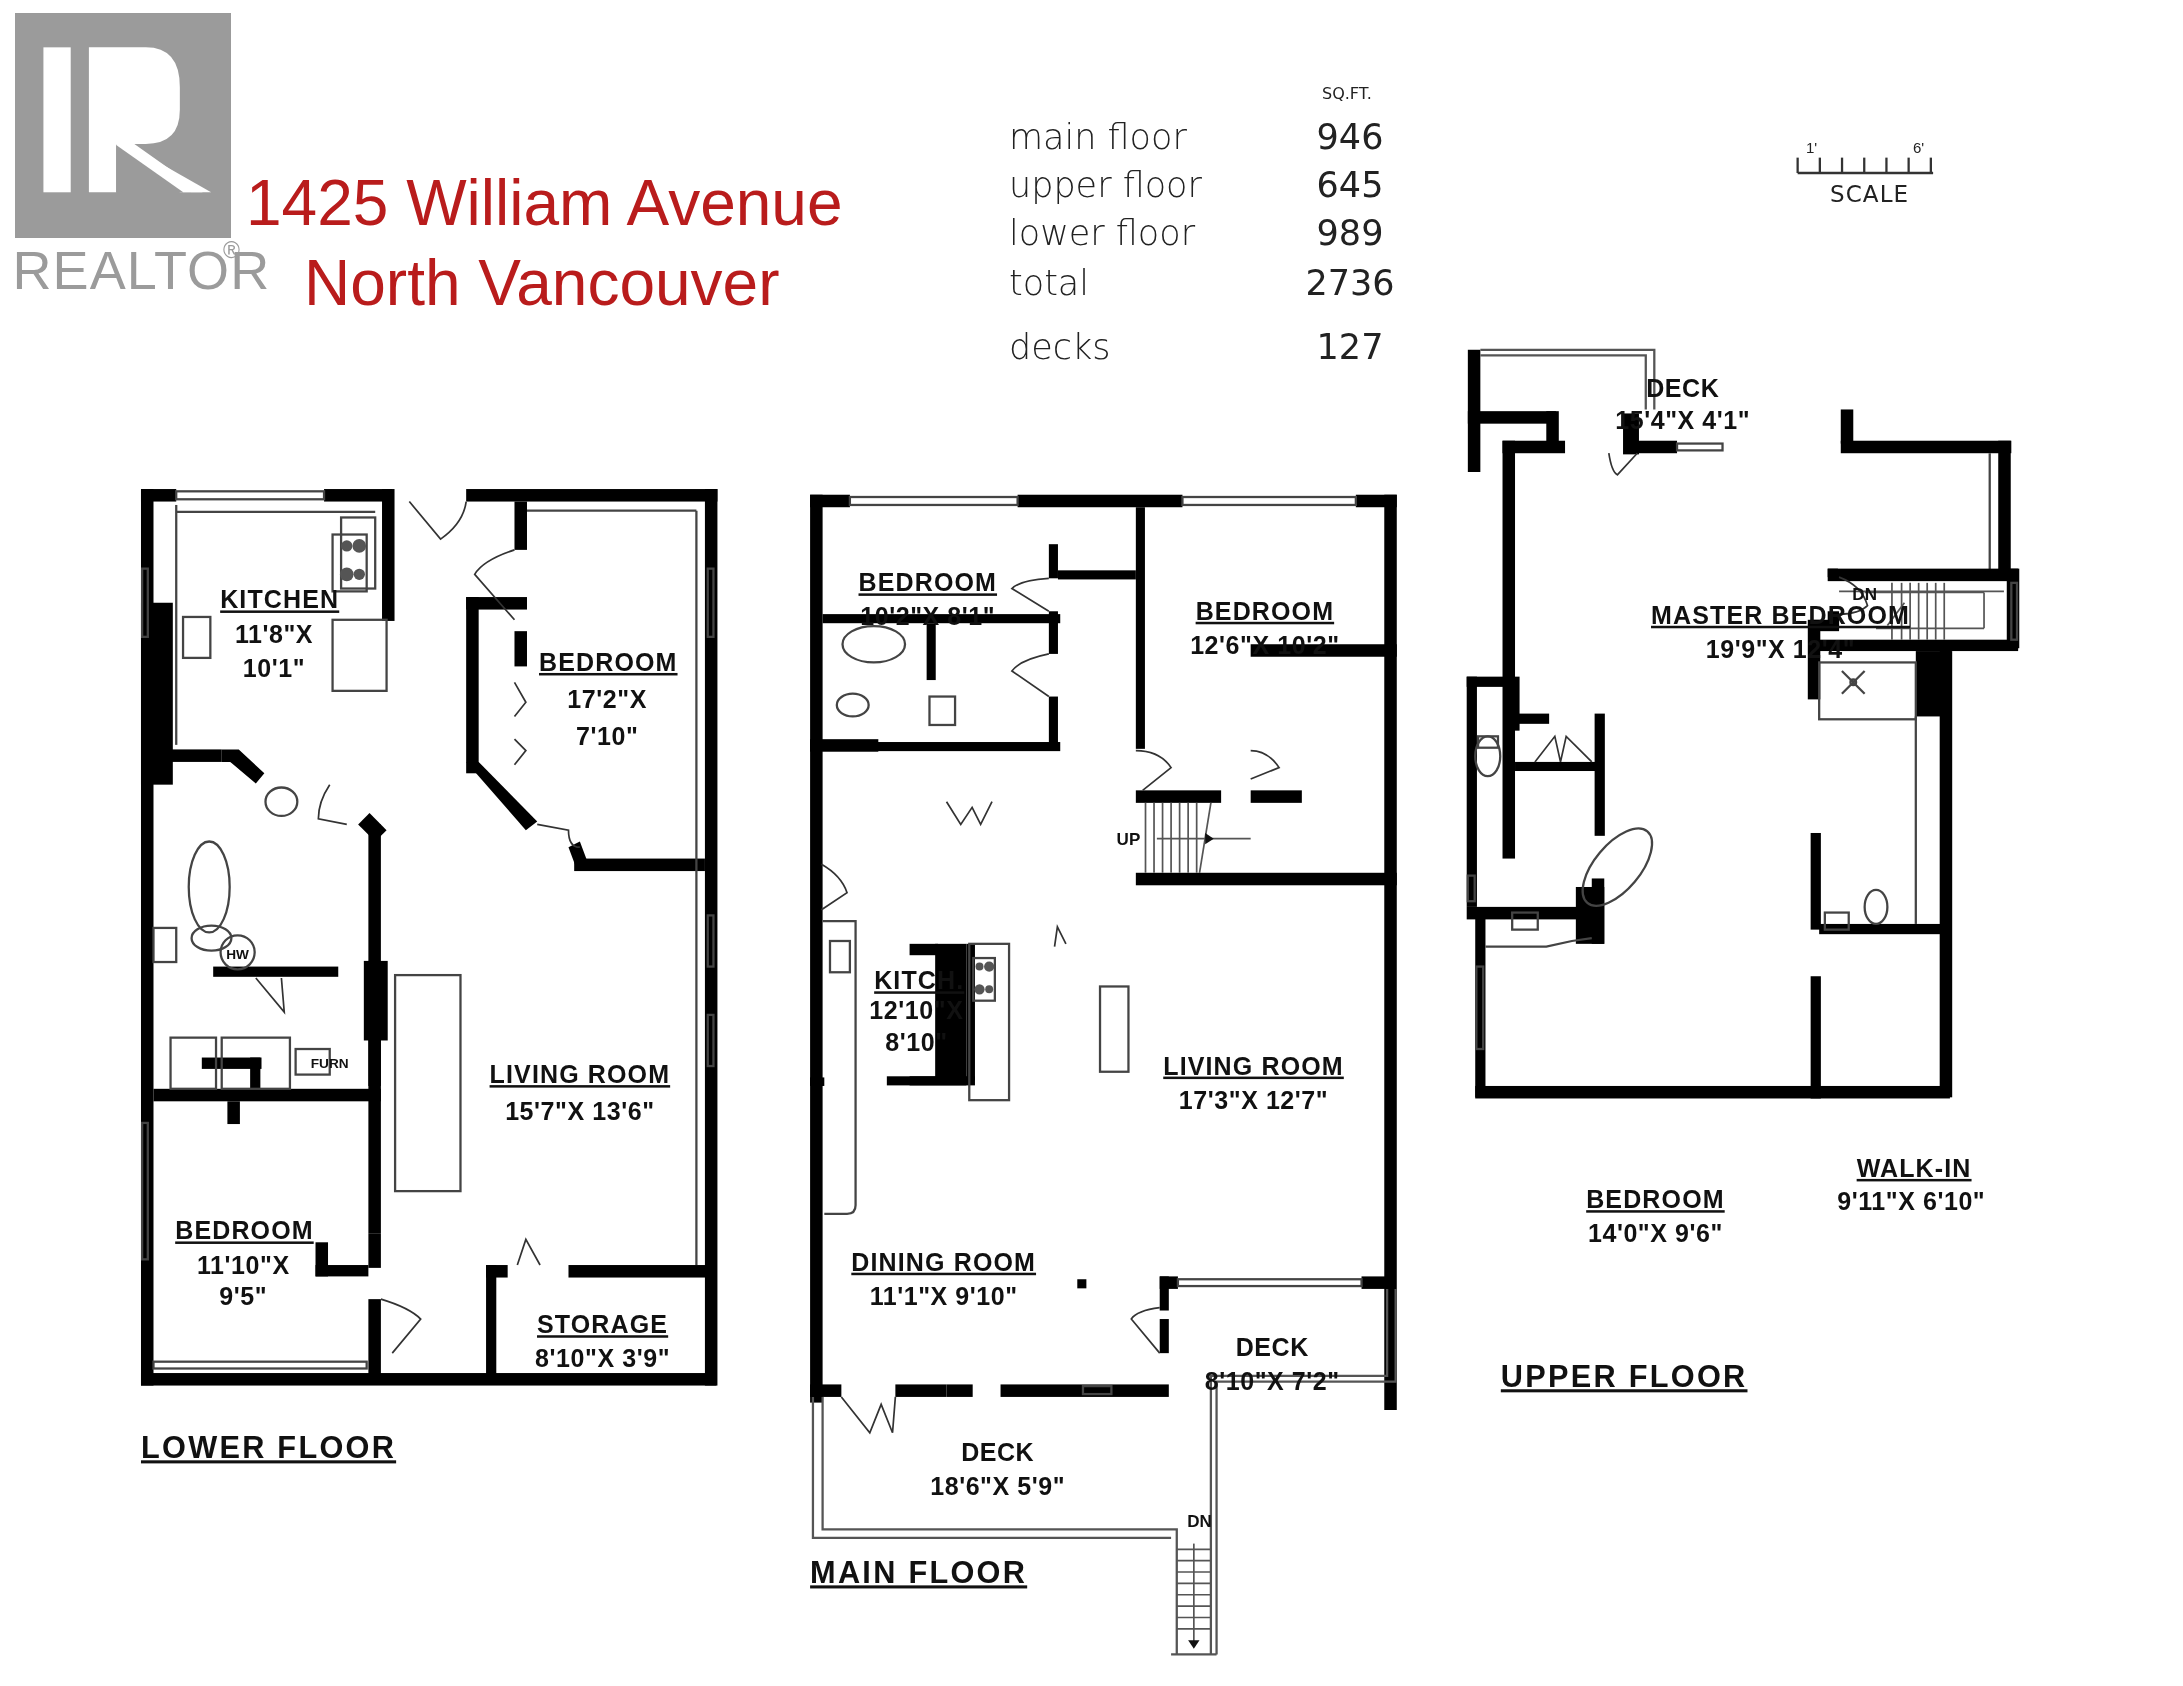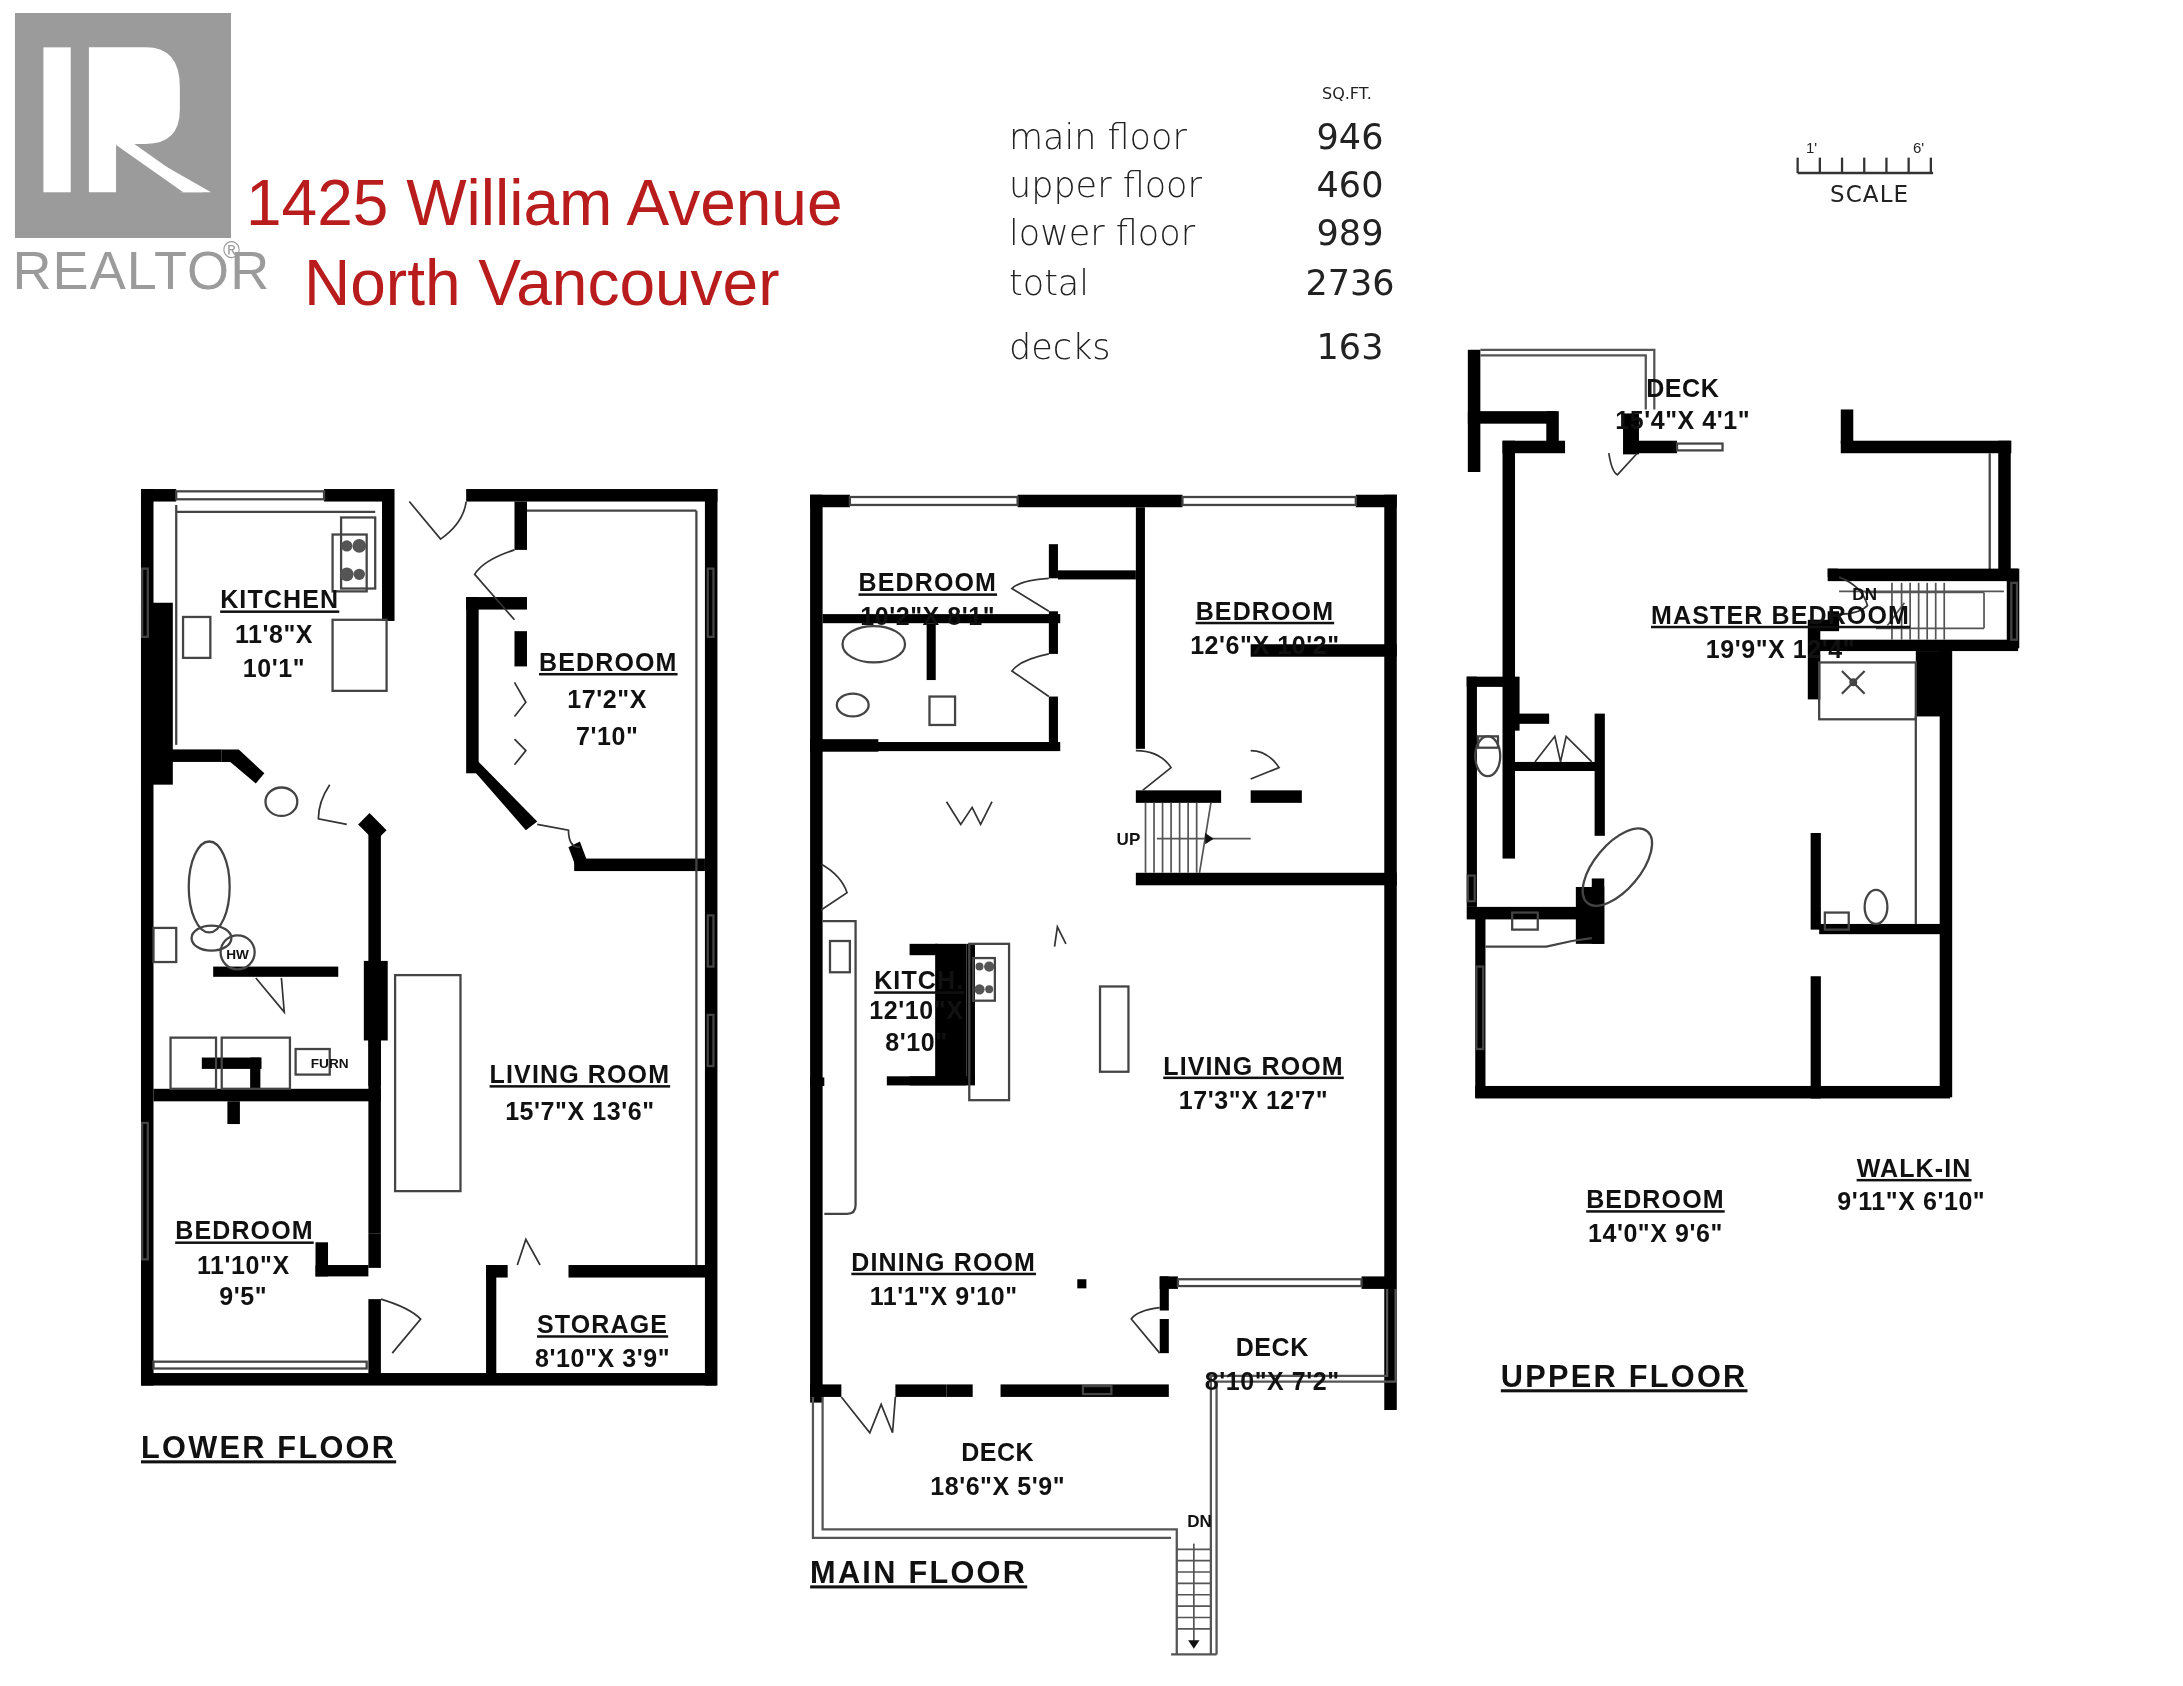--- a/index.html
+++ b/index.html
@@ -47,33 +47,33 @@
 <div class="abs title title1">1425 William Avenue</div>
 <div class="abs title title2">North Vancouver</div>
 
 <div class="abs sq-head">SQ.FT.</div>
 <div class="abs sq-row" style="top:117px">
   <span class="lbl">main floor</span>
   <span class="val">946</span>
 </div>
 <div class="abs sq-row" style="top:165px">
   <span class="lbl">upper floor</span>
-  <span class="val">460</span>
+  <span class="val">645</span>
 </div>
 <div class="abs sq-row" style="top:213px">
   <span class="lbl">lower floor</span>
   <span class="val">989</span>
 </div>
 <div class="abs sq-row" style="top:263px">
   <span class="lbl">total</span>
   <span class="val">2736</span>
 </div>
 <div class="abs sq-row" style="top:327px">
   <span class="lbl">decks</span>
-  <span class="val">163</span>
+  <span class="val">127</span>
 </div>
 
 <svg class="abs scale" viewBox="0 0 300 130">
   <g stroke="#333" stroke-width="4" fill="none">
     <line x1="22" y1="65" x2="260" y2="65"></line>
     <line x1="22" y1="38" x2="22" y2="65"></line>
     <line x1="61" y1="38" x2="61" y2="65"></line>
     <line x1="100" y1="38" x2="100" y2="65"></line>
     <line x1="139" y1="38" x2="139" y2="65"></line>
     <line x1="178" y1="38" x2="178" y2="65"></line>

